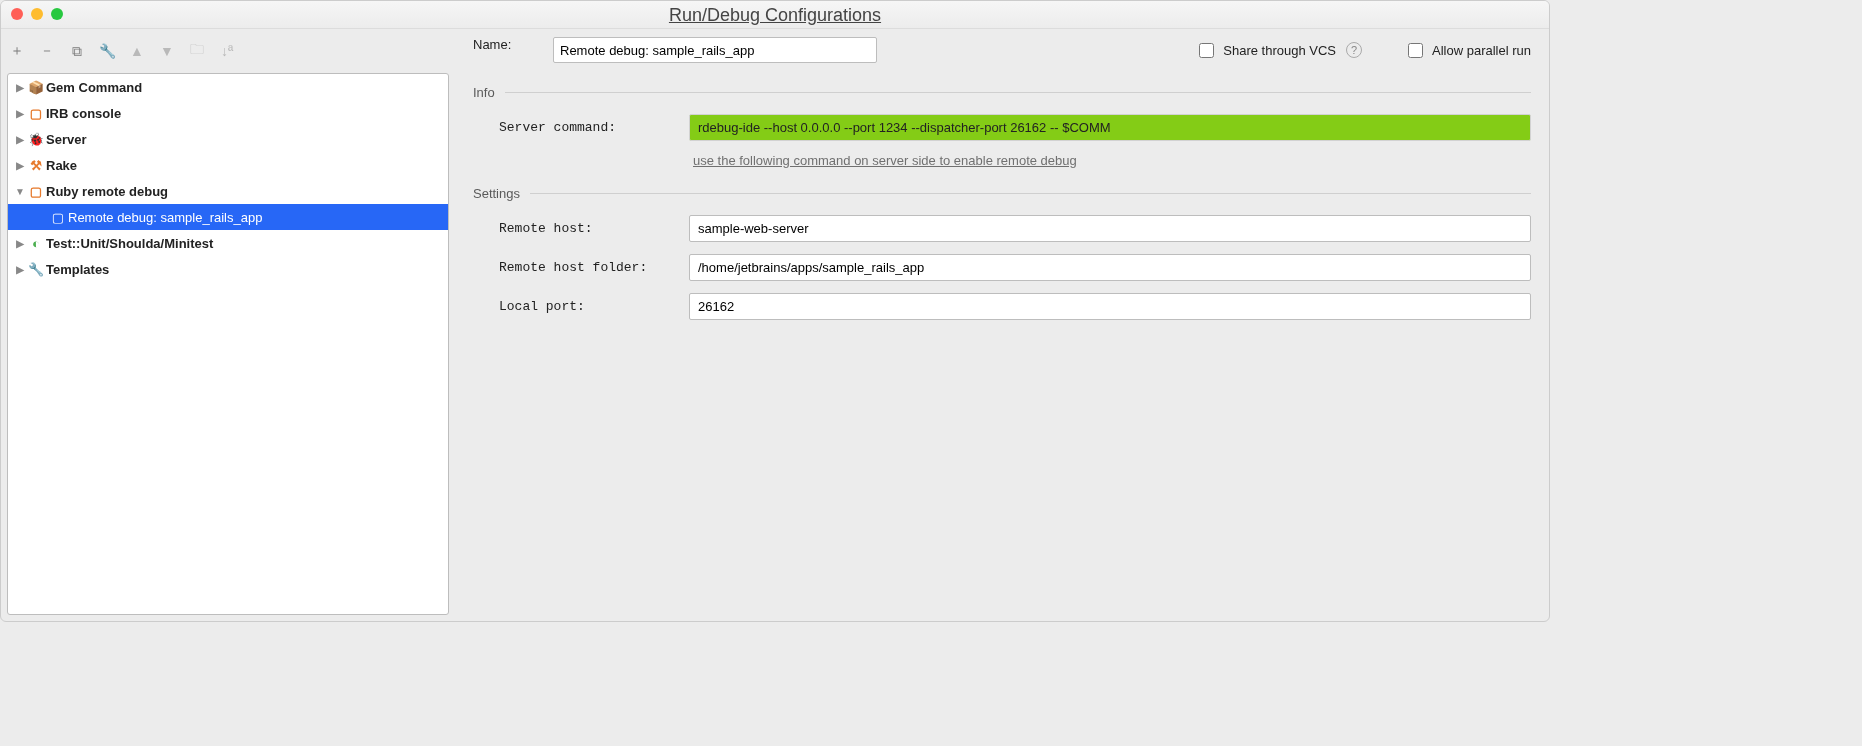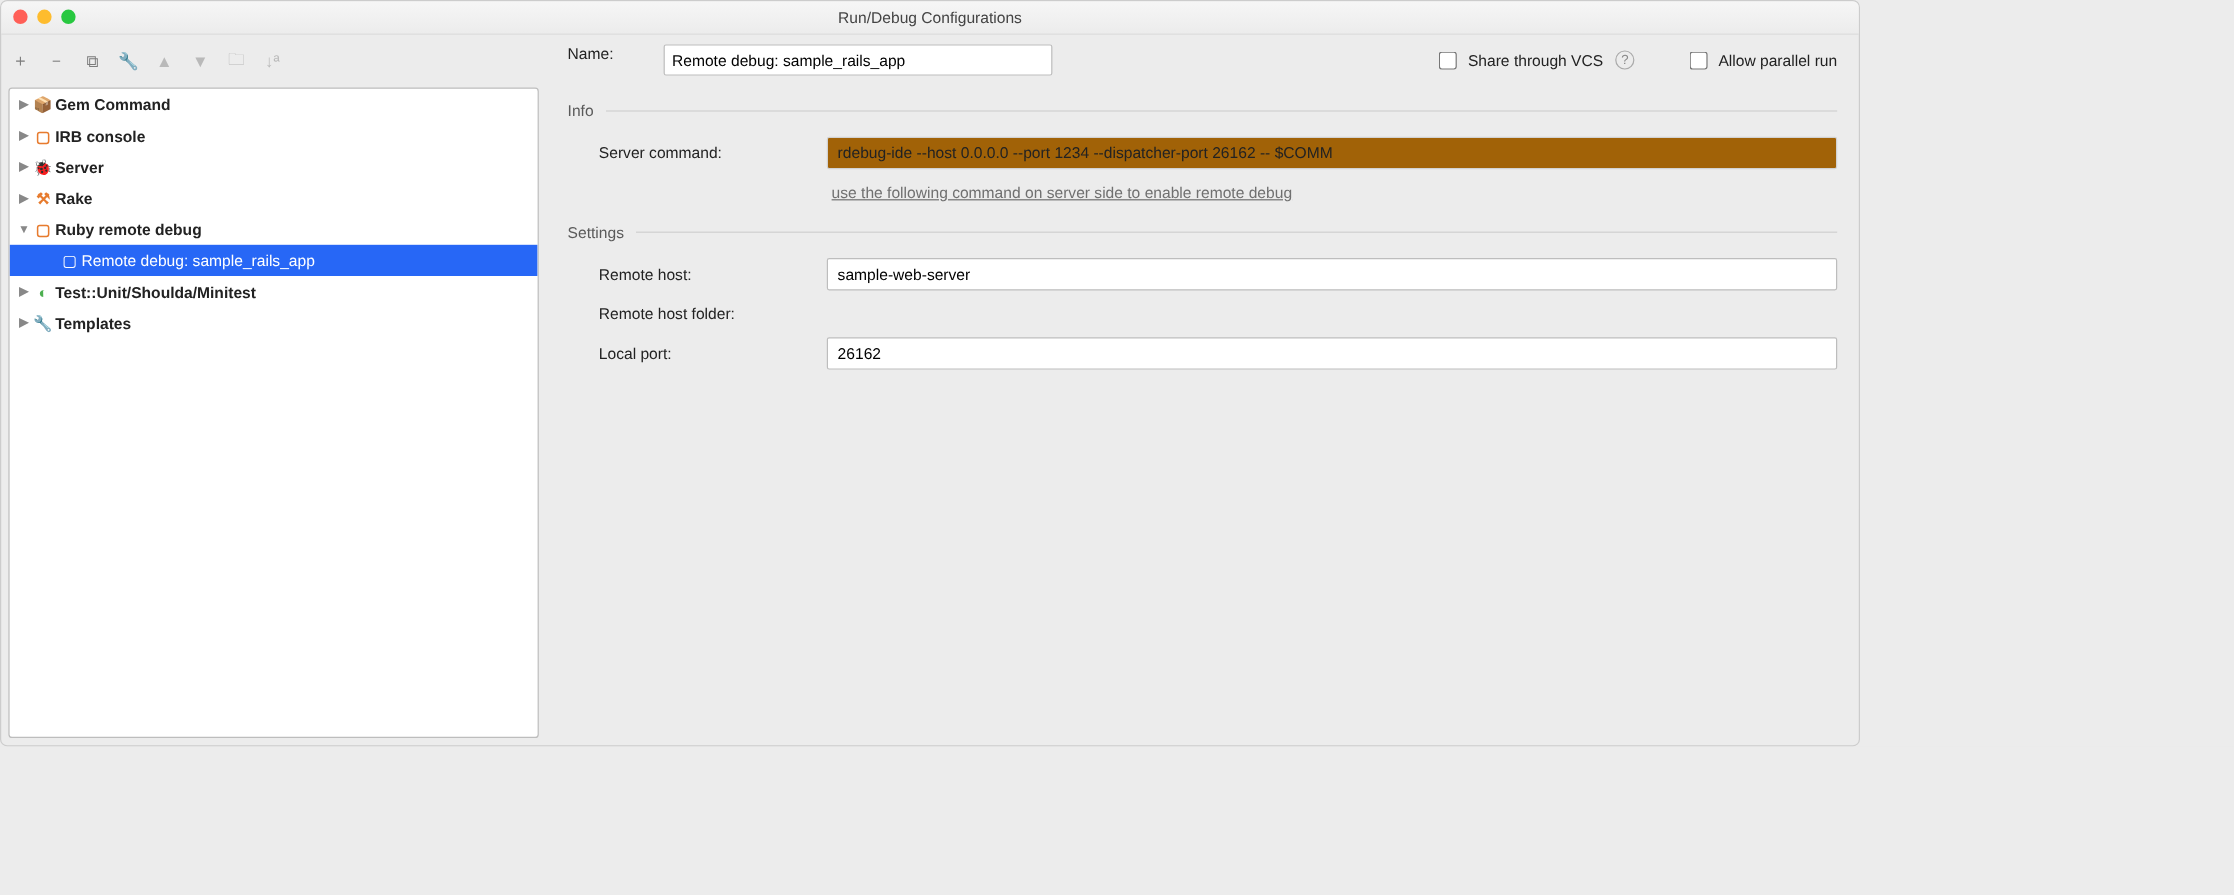--- a/index.html
+++ b/index.html
@@ -15,24 +15,25 @@
     border: 1px solid #ccc;
     border-radius: 6px;
     background: #ececec;
     overflow: hidden;
   }
   .titlebar {
     height: 28px;
     position: relative;
     text-align: center;
     line-height: 28px;
-    font-size: 13px;
+    font-size: 18px;
     color: #444;
     border-bottom: 1px solid #dcdcdc;
     background: linear-gradient(#f6f6f6,#ececec);
+    text-decoration: underline;
   }
   .traffic { position: absolute; left: 10px; top: 7px; display: flex; gap: 8px; }
   .traffic span { width: 12px; height: 12px; border-radius: 50%; display: inline-block; }
   .t-red { background:#ff5f57; } .t-yel { background:#febc2e; } .t-grn { background:#28c840; }
   .body { display: flex; height: 592px; }
   
   .left { width: 454px; display:flex; flex-direction:column; }
   .toolbar { display:flex; gap:14px; padding:10px 8px; align-items:center; }
   .tool-icon { color:#7c7c7c; width:16px; text-align:center; font-size:14px; cursor:pointer; }
   .tool-icon.disabled { opacity:.45; cursor:default; }
@@ -60,26 +61,26 @@
   .chk { display:flex; align-items:center; gap:6px; margin-left:18px; cursor:pointer; }
   .chk input { width:15px; height:15px; }
   .help-q {
     width:16px;height:16px;border:1px solid #aaa;border-radius:50%;
     color:#888;font-size:11px;line-height:14px;text-align:center;display:inline-block;margin-left:4px;
   }
   .section-title { display:flex; align-items:center; margin:4px 0 14px 0; color:#5a5a5a; }
   .section-title span { margin-right:10px; }
   .section-title::after { content:""; flex:1; border-top:1px solid #cfcfcf; }
   .form-row { display:flex; align-items:center; margin:8px 0 12px 0; padding-left:26px; }
-  .form-row .lbl { width:190px; }
+  .form-row .lbl { width:190px;font-family:Liberation Mono, monospace; }
   .form-row input[type=text] {
     flex:1; height:27px; padding:2px 8px; border:1px solid #bdbdbd; border-radius:2px; font-size:13px; background:#fff;
   }
   .readonly-box {
-    flex:1; border:1px solid #d2d2d2; background:#a16207;
+    flex:1; border:1px solid #d2d2d2; background:#84cc16;
     height:27px; line-height:25px; padding:0 8px; border-radius:2px;
     white-space:nowrap; overflow:hidden;
   }
   .hint { color:#707070; padding-left:220px; margin:6px 0 18px 0;text-decoration:underline; }
   .with-browse { position:relative; }
   .with-browse .browse-icon {
     position:absolute; right:8px; top:5px; color:#838383; font-size:14px; cursor:pointer;
   }
 </style>
 </head>
@@ -180,20 +181,21 @@
       <div class="section-title">
           <span>Settings</span>
         </div>
 
       <div class="form-row">
         <span class="lbl">Remote host:</span>
         <input type="text" value="sample-web-server" style="">
       </div>
       <div class="form-row">
         <span class="lbl">Remote host folder:</span>
+        <input type="text" value="/home/jetbrains/apps/sample_rails_app" style="">
       </div>
       <div class="form-row">
         <span class="lbl">Local port:</span>
         <input type="text" value="26162" style="">
       </div>
     </div>
   </div>
 </div>
 
 </body></html>

